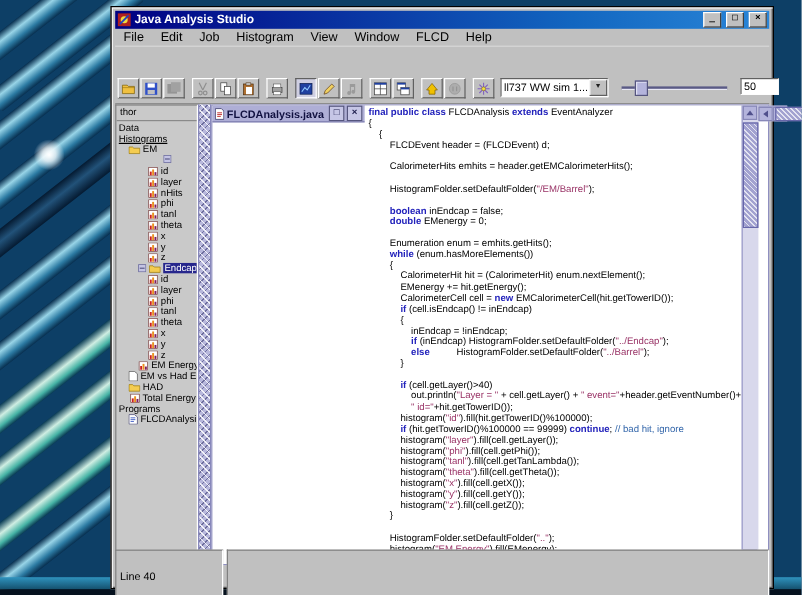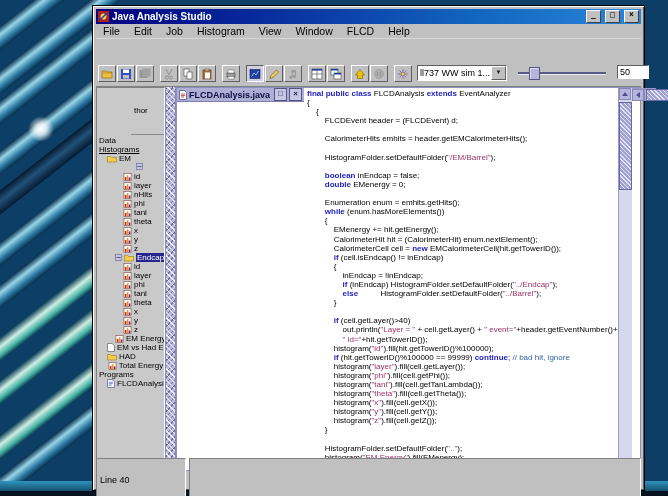--- a/index.html
+++ b/index.html
@@ -83,21 +83,21 @@
     margin-left:8px;width:26px;height:12px;border:1px solid;border-color:#606060 #fff #fff #606060;
     font-size:9px;font-family:"Liberation Sans",sans-serif;padding:0 2px;background:#fff;color:#000;
   }
   
   .content{flex:1;display:flex;min-height:0;}
   .sidebar{
     width:67px;flex:0 0 67px;background:#c9c9c9;overflow:hidden;
     border:1px solid;border-color:#808080 #fff #fff #808080;
     display:flex;flex-direction:column;
   }
-  .server-row{height:10px;font-size:8px;padding:18px 3px;border-bottom:1px solid #8a8a8a;color:#000;margin-left:34px;}
+  .server-row{height:10px;font-size:8px;padding:1px 3px;border-bottom:1px solid #8a8a8a;color:#000;}
   .tree{flex:1;overflow:hidden;padding-top:1px;}
   .tree-row{display:flex;align-items:center;gap:2px;height:9px;white-space:nowrap;overflow:hidden;font-size:8px;color:#000;}
   .tree-row .lbl.selected{background:#26268c;color:#fff;padding:0 1px;}
   .t-ico{flex:0 0 auto;display:inline-block;line-height:0;}
   .splitter{
     width:9px;flex:0 0 9px;background:#b8b8dc;
     border-left:1px solid #8888bb;border-right:1px solid #8888bb;
     background-image:repeating-linear-gradient(45deg,rgba(255,255,255,.85) 0 1px,transparent 1px 4px),
                      repeating-linear-gradient(-45deg,rgba(90,90,140,.8) 0 1px,transparent 1px 4px);
   }
@@ -600,22 +600,22 @@
             <div class="code-line">        CalorimeterHits emhits = header.getEMCalorimeterHits();</div>
             <div class="code-line">&nbsp;</div>
             <div class="code-line">        HistogramFolder.setDefaultFolder(<span class="str">"/EM/Barrel"</span>);</div>
             <div class="code-line">&nbsp;</div>
             <div class="code-line">        <span class="kw">boolean</span> inEndcap = false;</div>
             <div class="code-line">        <span class="kw">double</span> EMenergy = 0;</div>
             <div class="code-line">&nbsp;</div>
             <div class="code-line">        Enumeration enum = emhits.getHits();</div>
             <div class="code-line">        <span class="kw">while</span> (enum.hasMoreElements())</div>
             <div class="code-line">        {</div>
+            <div class="code-line">            CalorimeterHit hit = (CalorimeterHit) enum.nextElement();</div>
             <div class="code-line">            EMenergy += hit.getEnergy();</div>
-            <div class="code-line">            CalorimeterHit hit = (CalorimeterHit) enum.nextElement();</div>
             <div class="code-line">            CalorimeterCell cell = <span class="kw">new</span> EMCalorimeterCell(hit.getTowerID());</div>
             <div class="code-line">            <span class="kw">if</span> (cell.isEndcap() != inEndcap)</div>
             <div class="code-line">            {</div>
             <div class="code-line">                inEndcap = !inEndcap;</div>
             <div class="code-line">                <span class="kw">if</span> (inEndcap) HistogramFolder.setDefaultFolder(<span class="str">"../Endcap"</span>);</div>
             <div class="code-line">                <span class="kw">else</span>          HistogramFolder.setDefaultFolder(<span class="str">"../Barrel"</span>);</div>
             <div class="code-line">            }</div>
             <div class="code-line">&nbsp;</div>
             <div class="code-line">            <span class="kw">if</span> (cell.getLayer()&gt;40)</div>
             <div class="code-line">                out.println(<span class="str">"Layer = "</span> + cell.getLayer() + <span class="str">" event="</span>+header.getEventNumber()+</div>

